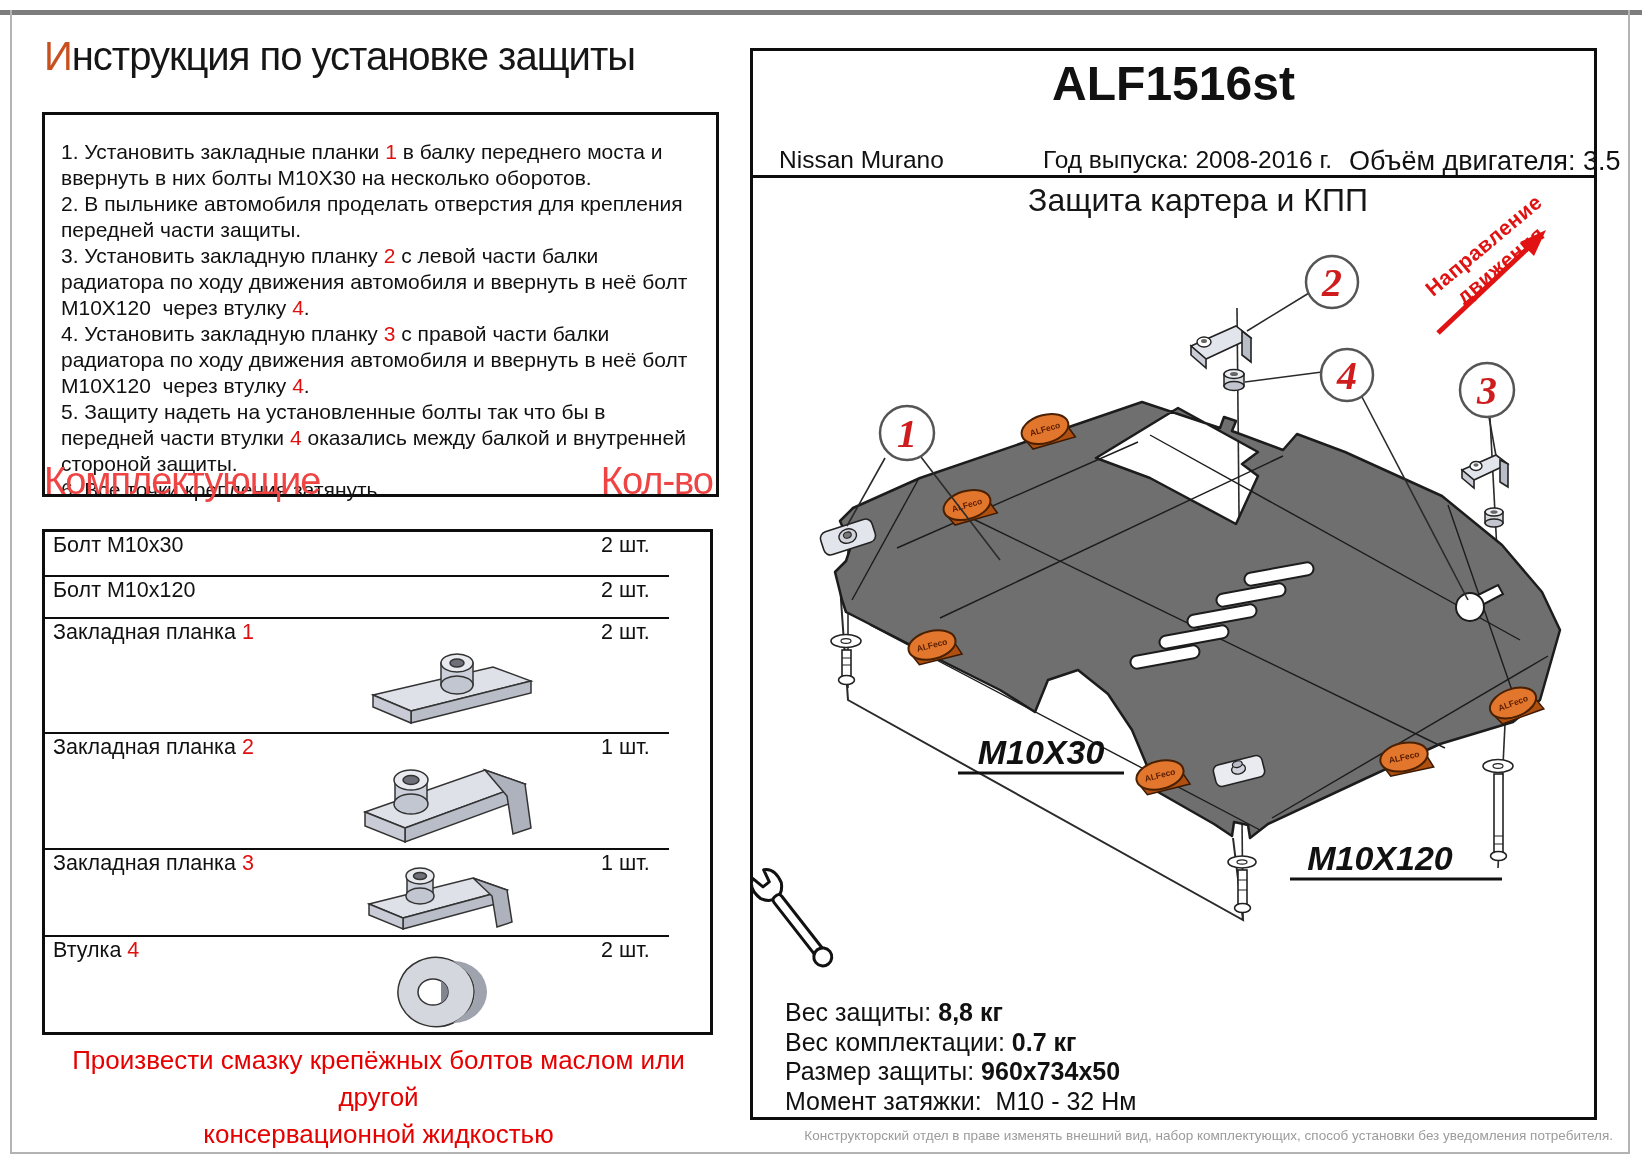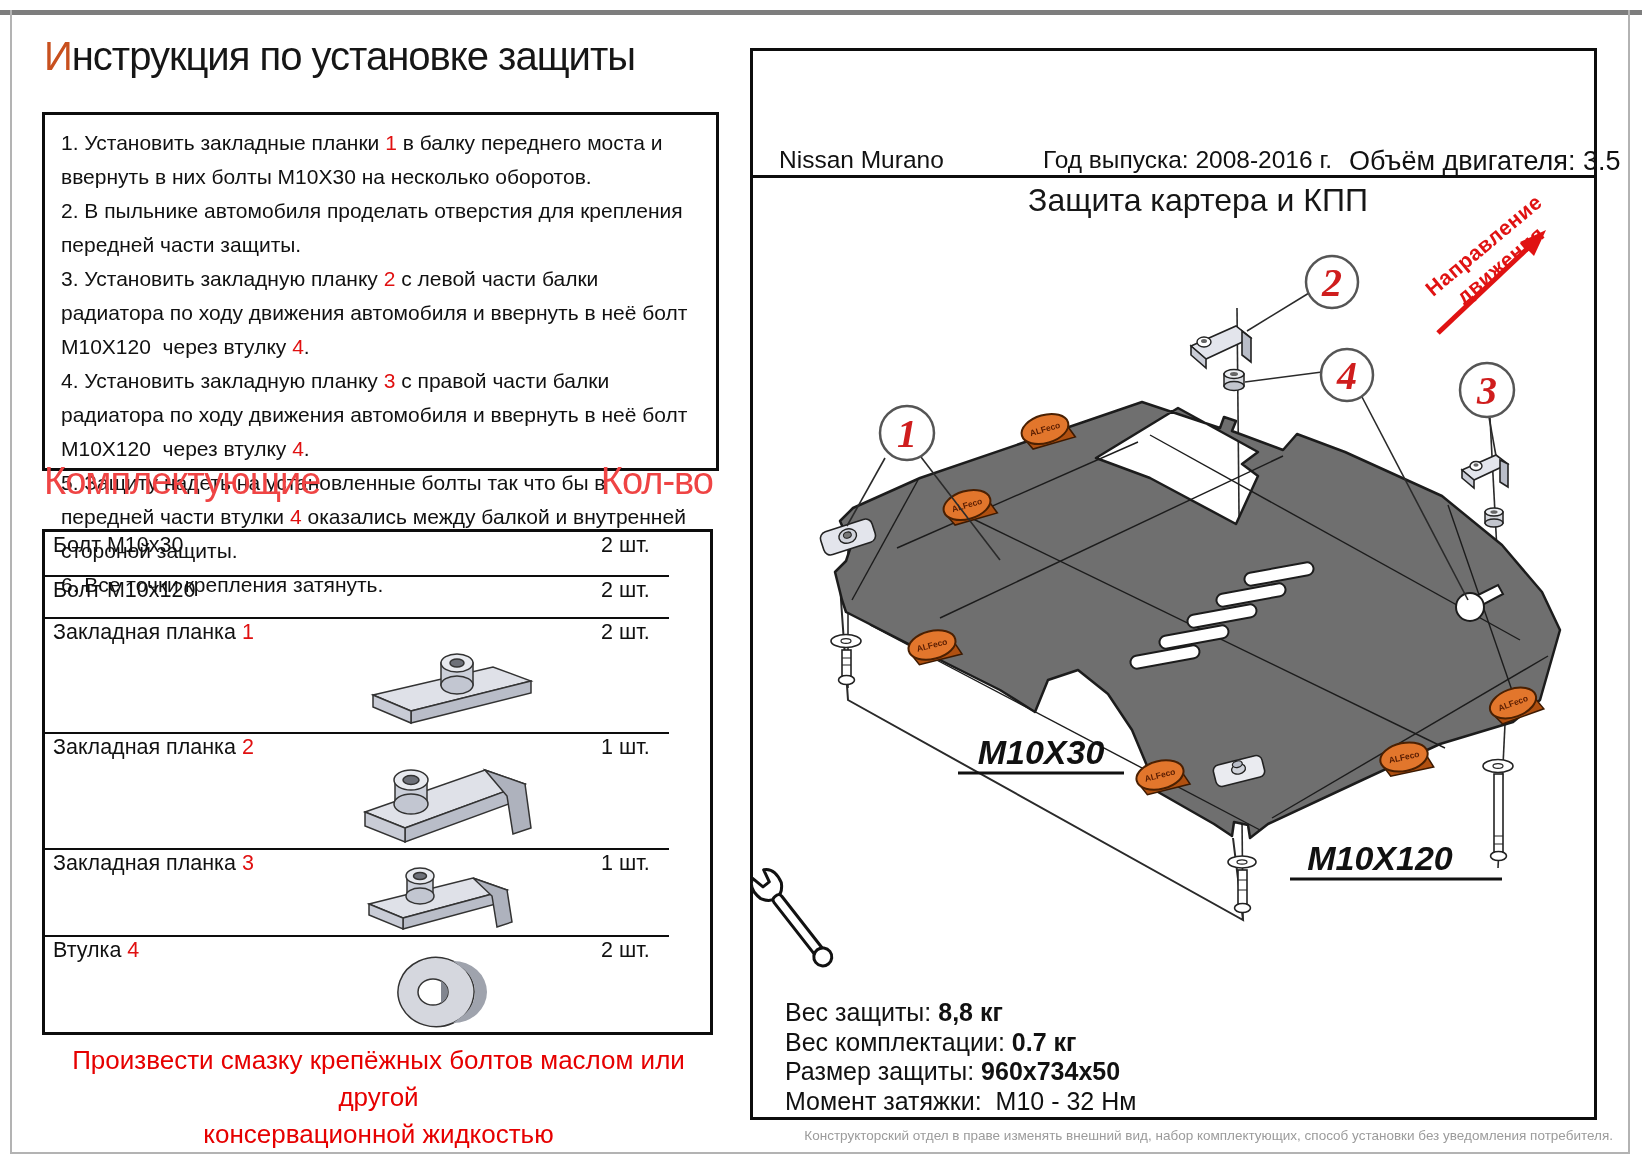--- a/index.html
+++ b/index.html
@@ -9,21 +9,21 @@
   
   .frame-top{left:0;top:10px;width:1642px;height:5px;background:#7d7d7d;}
   .frame-left{left:10px;top:10px;width:2px;height:1144px;background:#b3b3b3;}
   .frame-right{left:1628px;top:10px;width:2px;height:1144px;background:#b3b3b3;}
   .frame-bottom{left:10px;top:1152px;width:1620px;height:2px;background:#b3b3b3;}
 
   
   .doc-title{left:44px;top:34px;font-size:40px;letter-spacing:-1px;color:#161616;white-space:nowrap;}
   .doc-title .lead{color:#c8501e;}
   .instr-box{left:42px;top:112px;width:639px;height:331px;border:3px solid #0d0d0d;
-             padding:11px 16px;font-size:21px;line-height:34px;}
+             padding:24px 16px;font-size:21px;line-height:26px;}
   .instr-box p{margin:0;white-space:pre-wrap;}
   .seg-red{color:#e01010;}
   .comp-head{left:44px;top:460px;width:669px;display:flex;justify-content:space-between;
              font-size:38px;letter-spacing:-1px;color:#ef4444;}
   .comp-table{left:42px;top:529px;width:665px;height:500px;border:3px solid #0d0d0d;}
   .crow{position:absolute;left:0;width:624px;border-top:2.5px solid #0d0d0d;box-sizing:border-box;}
   .crow.first{border-top:none;}
   .cname{position:absolute;left:8px;top:1px;font-size:21.5px;white-space:pre-wrap;}
   .cqty{position:absolute;left:556px;top:1px;font-size:21.5px;}
   .note{left:44px;top:1042px;width:669px;text-align:center;color:#e60000;font-size:26px;line-height:37px;}
@@ -141,20 +141,21 @@
       </svg>
     </div>
   </div>
 
   <div class="abs note">
     <div>Произвести смазку крепёжных болтов маслом или другой</div>
     <div>консервационной жидкостью</div>
   </div>
 
   <div class="abs alf-box"></div>
+  <div class="abs alf-code">ALF1516st</div>
   <div class="abs alf-model">Nissan Murano</div>
   <div class="abs alf-year">Год выпуска: 2008-2016 г.</div>
   <div class="abs alf-engine">Объём двигателя: 3.5</div>
   <div class="abs alf-divider"></div>
   <div class="abs diag-title">Защита картера и КПП</div>
 
   <svg class="abs" style="left:750px;top:48px;" width="847" height="1072" viewBox="750 48 847 1072">
 
     <g stroke="#2a2a2a" stroke-width="2" fill="none">
       <path d="M 840,575 L 841,600 L 848,700 L 1243,920 L 1233,838"></path>

